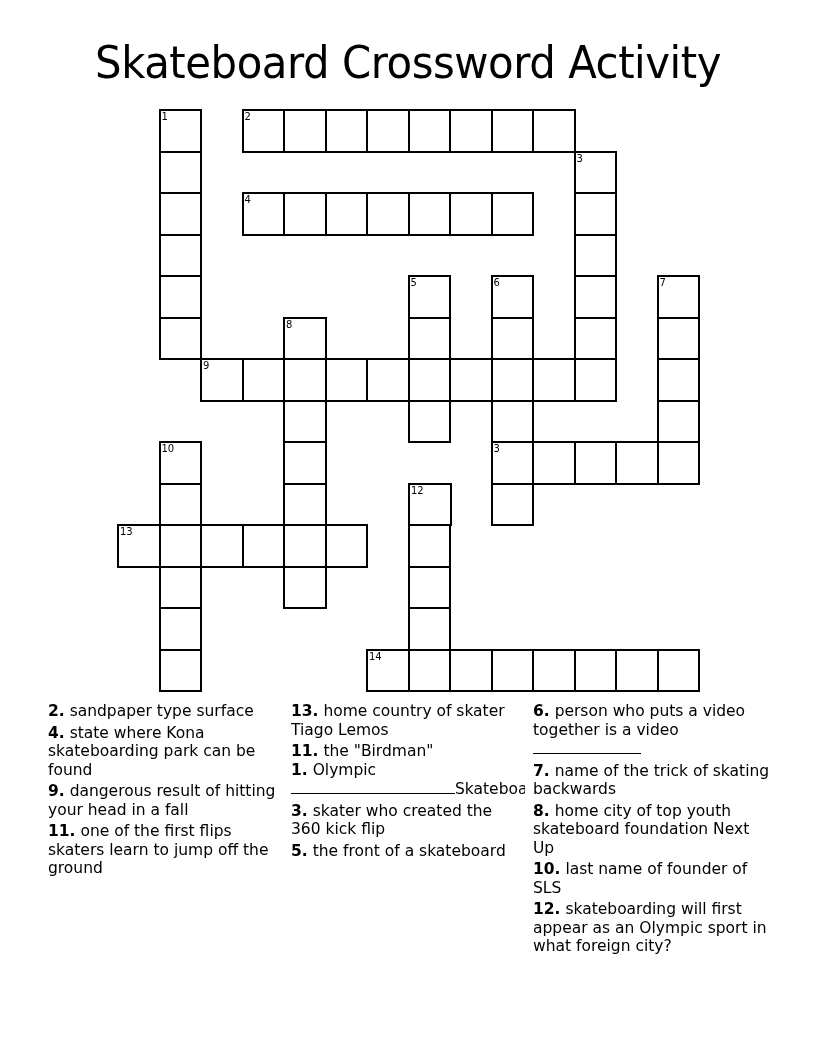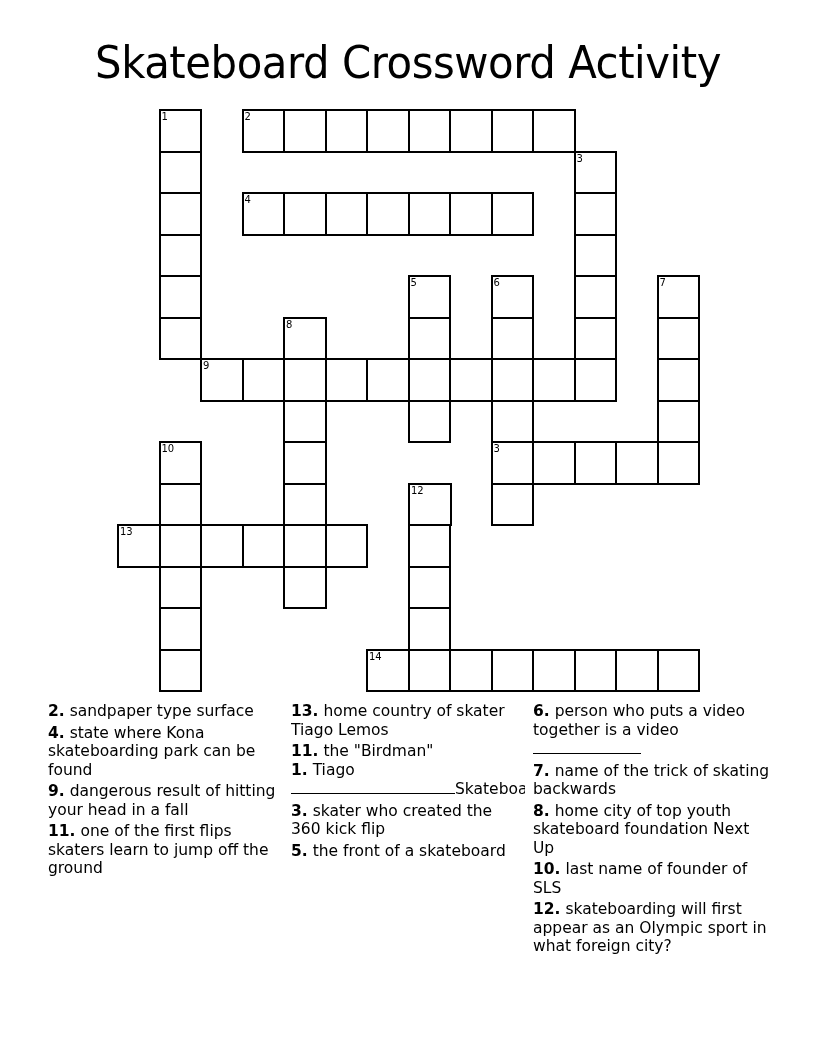--- a/index.html
+++ b/index.html
@@ -200,21 +200,21 @@
   <div class="clue"><span class="n">2.</span> <span>sandpaper type surface</span></div>
   <div class="clue"><span class="n">4.</span> <span>state where Kona skateboarding park can be found</span></div>
   <div class="clue"><span class="n">9.</span> <span>dangerous result of hitting your head in a fall</span></div>
   <div class="clue"><span class="n">11.</span> <span>one of the first flips skaters learn to jump off the ground</span></div>
 </div>
 
 <div class="clues col-b">
   <div class="clue"><span class="n">13.</span> <span>home country of skater Tiago Lemos</span></div>
   <div class="clue" style="margin-bottom:0"><span class="n">11.</span> <span>the "Birdman"</span></div>
   <div class="clue">
-    <span class="n">1.</span> <span>Tiago</span><br>
+    <span class="n">1.</span> <span>Olympic</span><br>
     <span class="nowrap"><span class="blank" style="width:164px"></span><span>Skateboarding</span></span>
   </div>
   <div class="clue"><span class="n">3.</span> <span>skater who created the 360 kick flip</span></div>
   <div class="clue"><span class="n">5.</span> <span>the front of a skateboard</span></div>
 </div>
 
 <div class="clues col-c">
   <div class="clue">
     <span class="n">6.</span> <span>person who puts a video together is a video</span><br>
     <span class="blank" style="width:108px"></span>

